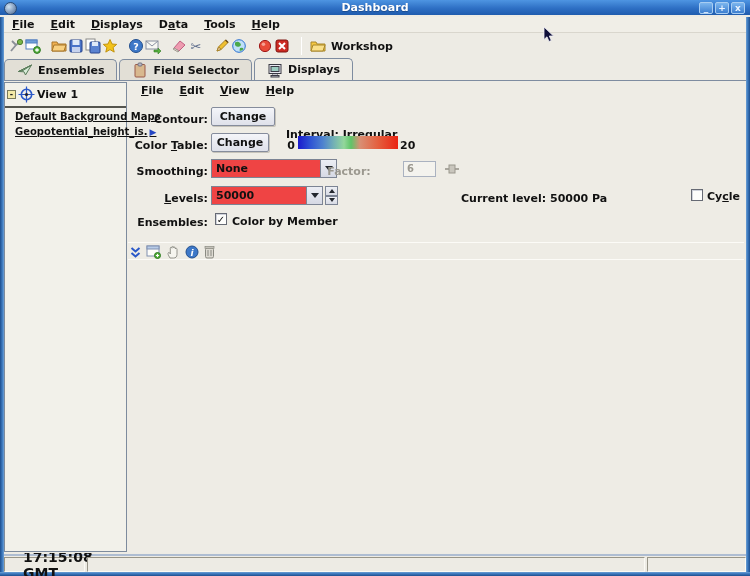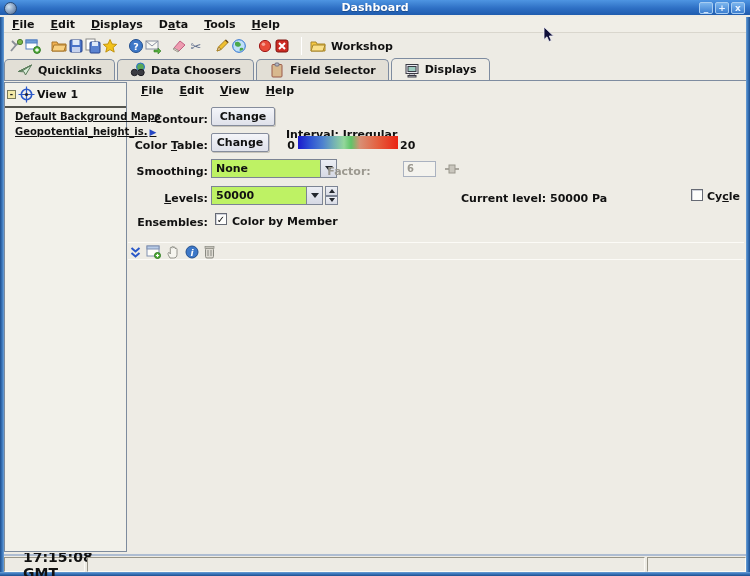--- a/index.html
+++ b/index.html
@@ -52,21 +52,21 @@
     display:flex;align-items:center;cursor:pointer;}
   .arrowbtn{color:#2547c4;font-size:9px;margin-left:2px;text-decoration:none;}
   
   .main{position:absolute;left:124px;top:1px;right:0;bottom:0;}
   .dmenubar{position:absolute;left:0;top:0;right:0;height:17px;display:flex;align-items:center;padding-left:5px;}
   .lbl{position:absolute;width:80px;text-align:right;}
   .dis{color:#9b988f;}
   .btn{position:absolute;height:19px;background:linear-gradient(180deg,#f4f5f9,#dfe1ea);
     border:1px solid #858c9c;border-radius:2px;font-weight:bold;font-size:11px;color:#111;
     display:flex;align-items:center;justify-content:center;box-shadow:1px 1px 0 #c6c3ba;}
-  .combo{position:absolute;height:19px;background:#bef264;border:1px solid #7c8494;display:flex;gap:36px;}
+  .combo{position:absolute;height:19px;background:#ef4444;border:1px solid #7c8494;display:flex;gap:36px;}
   .combo .val{flex:1;padding:2px 4px;overflow:hidden;white-space:nowrap;}
   .combo .arr{width:16px;background:linear-gradient(180deg,#eceef4,#d6d9e4);
     border-left:1px solid #7c8494;display:flex;align-items:center;justify-content:center;}
   .tri-d{width:0;height:0;border-left:4px solid transparent;border-right:4px solid transparent;
     border-top:5px solid #23272e;}
   .tri-u{width:0;height:0;border-left:4px solid transparent;border-right:4px solid transparent;
     border-bottom:5px solid #23272e;}
   .spin{position:absolute;width:13px;height:19px;display:flex;flex-direction:column;}
   .spin div{flex:1;background:linear-gradient(180deg,#eef0f5,#d8dbe5);border:1px solid #7c8494;
     display:flex;align-items:center;justify-content:center;}
@@ -184,30 +184,21 @@
       <span>Workshop</span>
     </div>
   </div>
 
   <div class="tabbar">
     <div class="tab">
       <svg width="16" height="16" viewBox="0 0 16 16">
           <path d="M1.5 9.5 L14.5 3 L8.5 13 L7 9.8z" fill="#d8ecd8" stroke="#587a58"></path>
           <path d="M1.5 9.5 L14.5 3 L6.2 8.4z" fill="#aecfae" stroke="#587a58"></path>
         </svg>
-      <span>Quicklinks</span>
-    </div>
-    <div class="tab">
-      <svg width="16" height="16" viewBox="0 0 16 16">
-          <circle cx="10.5" cy="5" r="4" fill="#58a858" stroke="#2a6fd0"></circle>
-          <circle cx="4.5" cy="10.5" r="3.2" fill="#3a3a40" stroke="#1a1a20"></circle>
-          <circle cx="11" cy="10.5" r="3.2" fill="#3a3a40" stroke="#1a1a20"></circle>
-          <rect x="6" y="9" width="3.5" height="3" fill="#3a3a40"></rect>
-        </svg>
-      <span>Data Choosers</span>
+      <span>Ensembles</span>
     </div>
     <div class="tab">
       <svg width="16" height="16" viewBox="0 0 16 16">
           <rect x="3" y="2.5" width="10" height="12.5" rx="1" fill="#d8b88e" stroke="#9a5a4a"></rect>
           <rect x="6" y="1" width="4" height="3" rx="1" fill="#b8b8c2" stroke="#707080"></rect>
         </svg>
       <span>Field Selector</span>
     </div>
     <div class="tab sel">
       <svg width="16" height="16" viewBox="0 0 16 16">

